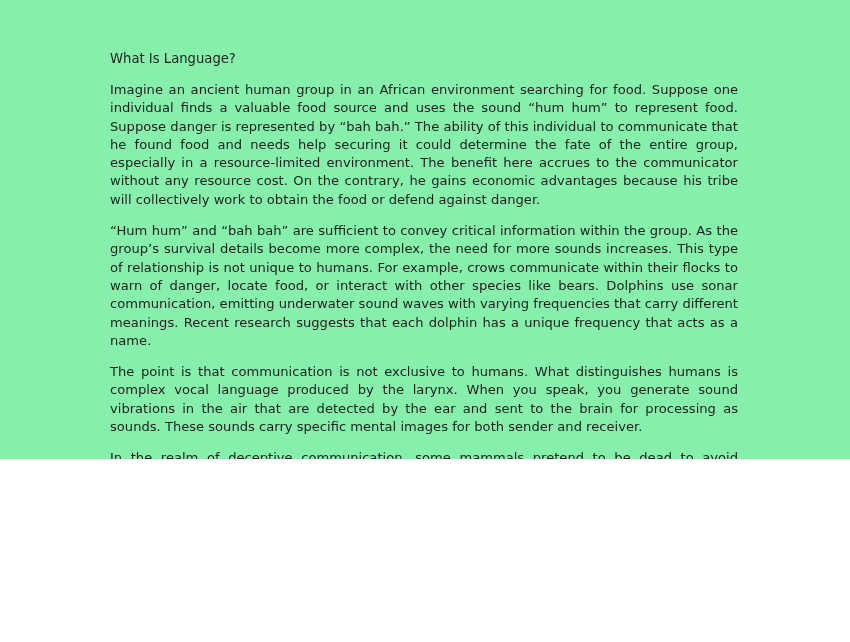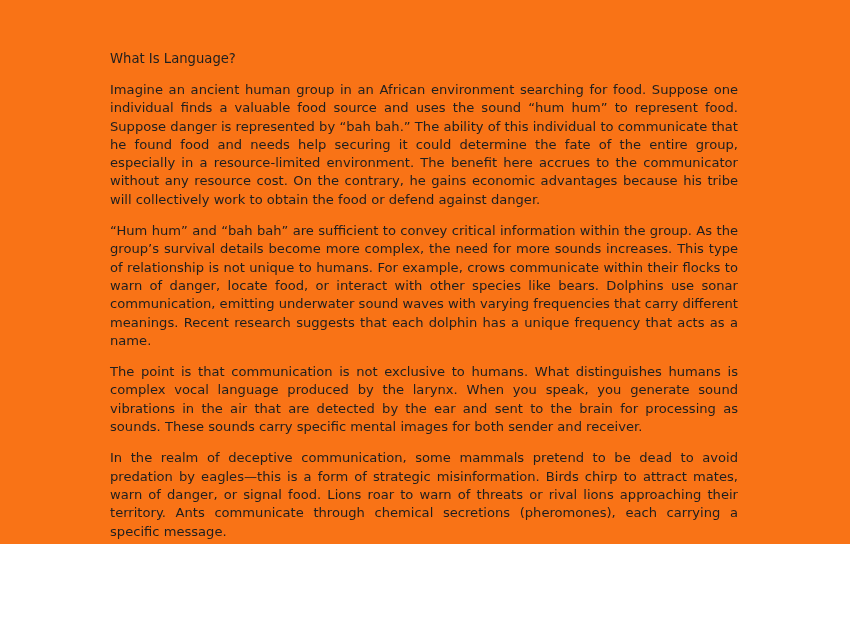--- a/index.html
+++ b/index.html
@@ -3,22 +3,22 @@
 <meta charset="utf-8">
 <style>
   html, body {
     margin: 0;
     padding: 0;
     background: #ffffff;
   }
   .page {
     position: relative;
     width: 850px;
-    height: 544px;
-    background: #f97316;
+    height: 459px;
+    background: #86efac;
     overflow: hidden;
     font-family: "DejaVu Sans", "Liberation Sans", sans-serif;
     color: #1f1f1f;
   }
   .content {
     position: absolute;
     left: 110px;
     top: 51px;
     width: 628px;
   }

